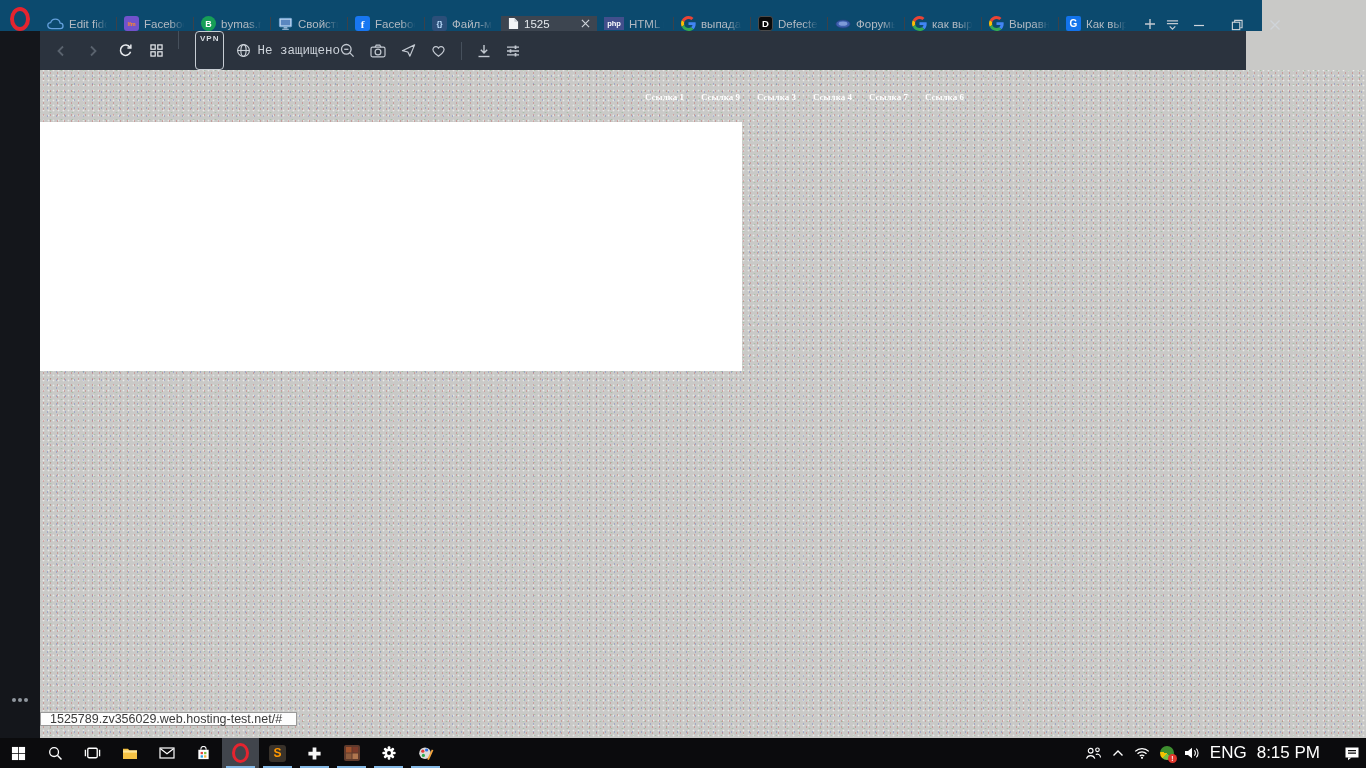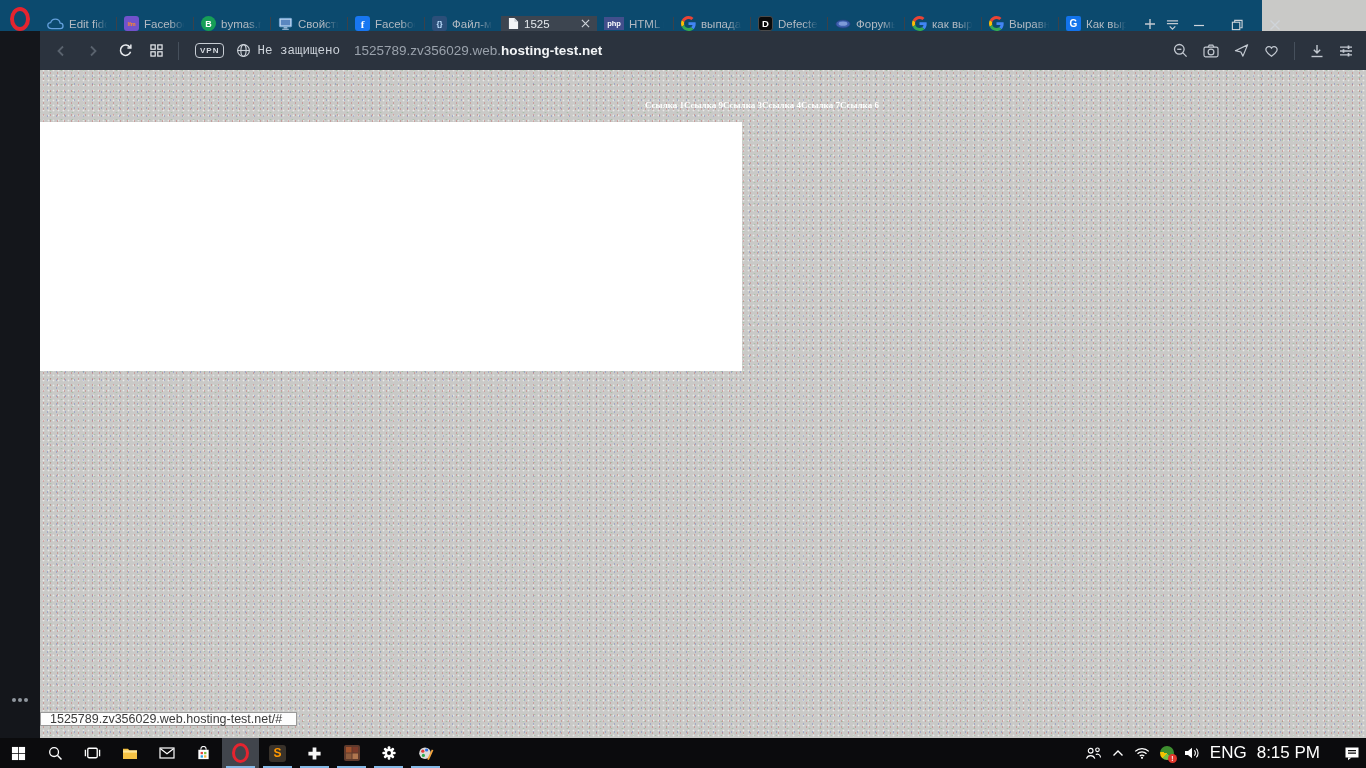--- a/index.html
+++ b/index.html
@@ -34,22 +34,22 @@
   .fv-lfm{background:#7252cc;color:#ff8a2a;font-size:5.5px;}
   .fv-bymas{background:#179e57;color:#fff;border-radius:50%;font-size:9px;}
   .fv-fb{background:#1877f2;color:#fff;font-size:11px;font-family:"Liberation Serif",serif;}
   .fv-fm{background:#2c4f79;color:#bfe0ff;font-size:8px;}
   .fv-php{background:#424f8c;color:#fff;font-size:7.5px;width:20px;height:13px;border-radius:0;}
   .fv-def{background:#0a0a0a;color:#fff;font-size:9.5px;border:1px solid #4a4a4a;box-sizing:border-box;}
   .fv-bg{background:#1273eb;color:#fff;font-size:10px;border-radius:2px;}
   .fv-sub{width:17px;height:17px;background:#39322a;color:#ff9800;font-size:12px;border-radius:3px;}
 
   
-  .addressbar{position:absolute;top:31px;left:40px;width:1326px;height:39px;background:#2b333e;
-    display:flex;align-items:center;z-index:3;}
+  .addressbar{position:absolute;top:31px;left:40px;width:1206px;height:39px;background:#2b333e;
+    display:flex;z-index:3;}
   .abar-ic{display:flex;align-items:center;justify-content:center;flex:none;}
   .ab-back{margin-left:14px;}  .ab-fwd{margin-left:18px;}
   .ab-reload{margin-left:18px;} .ab-tiles{margin-left:17px;}
   .abar-sep{width:1px;height:18px;background:#46505c;margin-left:15px;flex:none;}
   .vpn-badge{margin-left:16px;flex:none;border:1.5px solid #c7cdd4;border-radius:4px;color:#d6dbe1;
     font-size:8px;font-weight:bold;letter-spacing:1px;padding:2px 4px;cursor:pointer;}
   .security{margin-left:12px;display:flex;align-items:center;gap:6px;flex:none;cursor:pointer;font-family:Liberation Mono, monospace;}
   .security-text{color:#ccd2d9;font-size:12.5px;}
   .url{margin-left:14px;font-size:13.5px;color:#9aa2ac;flex:1;min-width:0;white-space:nowrap;
     overflow:hidden;cursor:text;}
@@ -63,21 +63,21 @@
 
   
   .page{position:absolute;left:40px;top:70px;width:1326px;height:668px;background-color:#c9c9c7;
     background-image:
       radial-gradient(rgba(195,85,85,.38) .8px, transparent 1.1px),
       radial-gradient(rgba(85,105,195,.34) .8px, transparent 1.1px),
       radial-gradient(rgba(95,165,95,.30) .8px, transparent 1.1px),
       radial-gradient(rgba(255,255,255,.55) .8px, transparent 1.1px);
     background-size:7px 6px,9px 8px,11px 7px,5px 5px;
     background-position:0 0,3px 2px,5px 4px,1px 3px;}
-  .nav-row{position:absolute;left:605px;top:30px;display:flex;gap:0;}
+  .nav-row{position:absolute;left:605px;top:22px;display:flex;gap:17px;}
   .nav-link{font-family:"Liberation Serif",serif;font-weight:bold;font-size:9px;color:#ffffff;
     text-decoration:none;white-space:nowrap;cursor:pointer;}
   .white-box{position:absolute;left:0;top:52px;width:702px;height:249px;background:#ffffff;}
   .tooltip{position:absolute;left:0;top:642px;width:257px;height:14px;background:#fdfdfd;
     border:1px solid #999;box-sizing:border-box;display:flex;align-items:center;
     padding-left:9px;font-size:12.5px;color:#3a3a3a;white-space:nowrap;}
 
   
   .taskbar{position:absolute;left:0;bottom:0;width:1366px;height:30px;background:#0b0b0d;
     display:flex;align-items:stretch;z-index:6;}
@@ -298,21 +298,20 @@
     <span class="security">
       <svg viewBox="0 0 16 16" width="15" height="15">
           <g fill="none" stroke="#ccd2d9" stroke-width="1.2">
             <circle cx="8" cy="8" r="6.3"></circle>
             <ellipse cx="8" cy="8" rx="2.8" ry="6.3"></ellipse>
             <path d="M1.7 8 h12.6"></path>
           </g>
         </svg>
       <span class="security-text">Не защищено</span>
     </span>
-    <span class="url"><span>1525789.zv356029.web.</span><b>hosting-test.net</b></span>
     <span class="abar-right">
       <span class="abar-ic">
         <svg viewBox="0 0 15 15" width="15" height="15">
             <g fill="none" stroke="#c3c9d1" stroke-width="1.3">
               <circle cx="6.3" cy="6.3" r="4.8"></circle>
               <path d="M9.9 9.9 L13.6 13.6"></path>
               <path d="M4.2 6.3 h4.2"></path>
             </g>
           </svg>
       </span>

